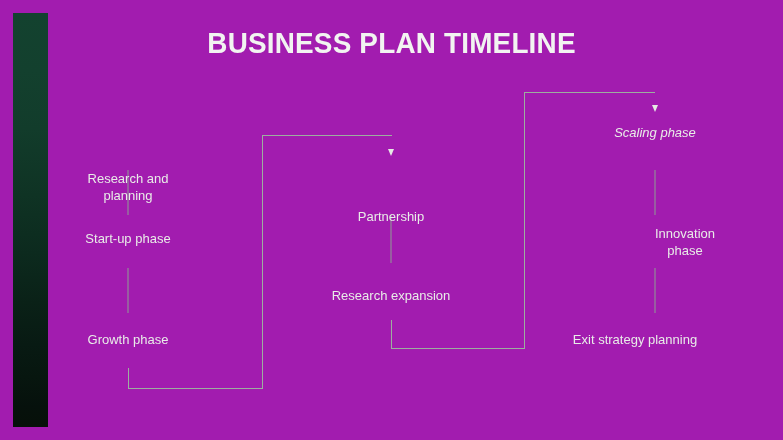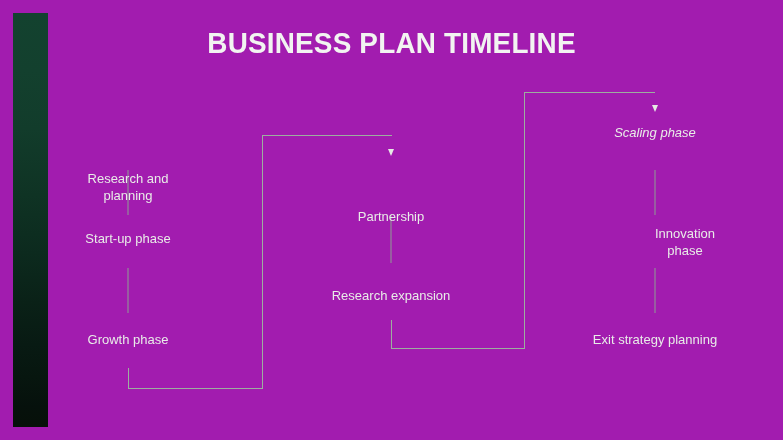--- a/index.html
+++ b/index.html
@@ -110,21 +110,21 @@
 planning</div>
       <div class="phase-label" style="left: 128px; top: 238px; color: rgb(233, 236, 232);">Start-up phase</div>
       <div class="phase-label" style="left: 128px; top: 339px; color: rgb(233, 236, 232); text-align: right;">Growth phase</div>
       <div class="tick" style="left: 391px; top: 215px; height: 48px; background: rgb(141, 157, 147);"></div>
       <div class="phase-label" style="left: 391px; top: 188px; color: rgb(233, 236, 232); margin-top: 28px;">Partnership</div>
       <div class="phase-label" style="left: 391px; top: 295px; color: rgb(233, 236, 232);">Research expansion</div>
       <div class="tick" style="left: 655px; top: 170px; height: 45px; background: rgb(141, 157, 147);"></div>
       <div class="tick" style="left: 655px; top: 268px; height: 45px; background: rgb(141, 157, 147);"></div>
       <div class="phase-label" style="left: 655px; top: 132px; color: rgb(233, 236, 232); font-style: italic;">Scaling phase</div>
       <div class="phase-label" style="left: 685px; top: 242px; color: rgb(233, 236, 232);">Innovation phase</div>
-      <div class="phase-label" style="left: 655px; top: 339px; color: rgb(233, 236, 232);">Exit strategy planning</div>
+      <div class="phase-label" style="left: 635px; top: 339px; color: rgb(233, 236, 232);">Exit strategy planning</div>
       <div class="conn-v" style="background: rgb(157, 174, 159); left: 128px; top: 368px; height: 21px;"></div>
       <div class="conn-h" style="background: rgb(157, 174, 159); left: 128px; top: 388px; width: 134px;"></div>
       <div class="conn-v" style="background: rgb(157, 174, 159); left: 262px; top: 135px; height: 254px;"></div>
       <div class="conn-h" style="background: rgb(157, 174, 159); left: 262px; top: 135px; width: 130px;"></div>
       <div class="arrow-head" style="left: 391px; top: 149px;"></div>
       <div class="conn-v" style="background: rgb(157, 174, 159); left: 391px; top: 320px; height: 28px;"></div>
       <div class="conn-h" style="background: rgb(157, 174, 159); left: 391px; top: 348px; width: 134px;"></div>
       <div class="conn-v" style="background: rgb(157, 174, 159); left: 524px; top: 92px; height: 257px;"></div>
       <div class="conn-h" style="background: rgb(157, 174, 159); left: 524px; top: 92px; width: 131px;"></div>
       <div class="arrow-head" style="left: 655px; top: 105px;"></div>

